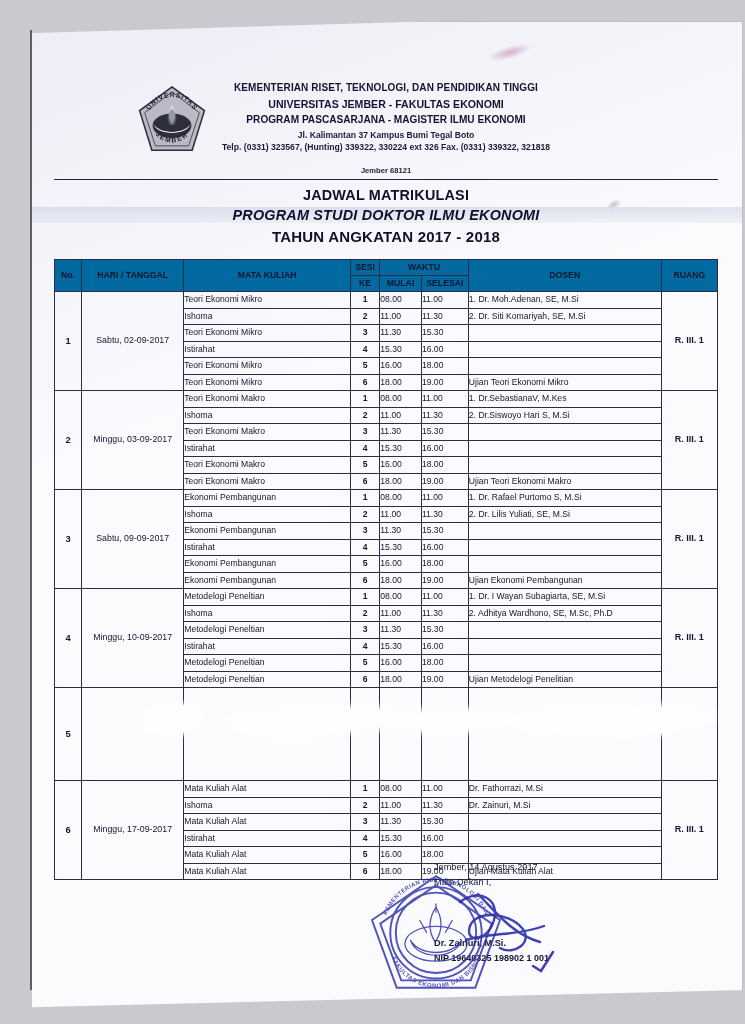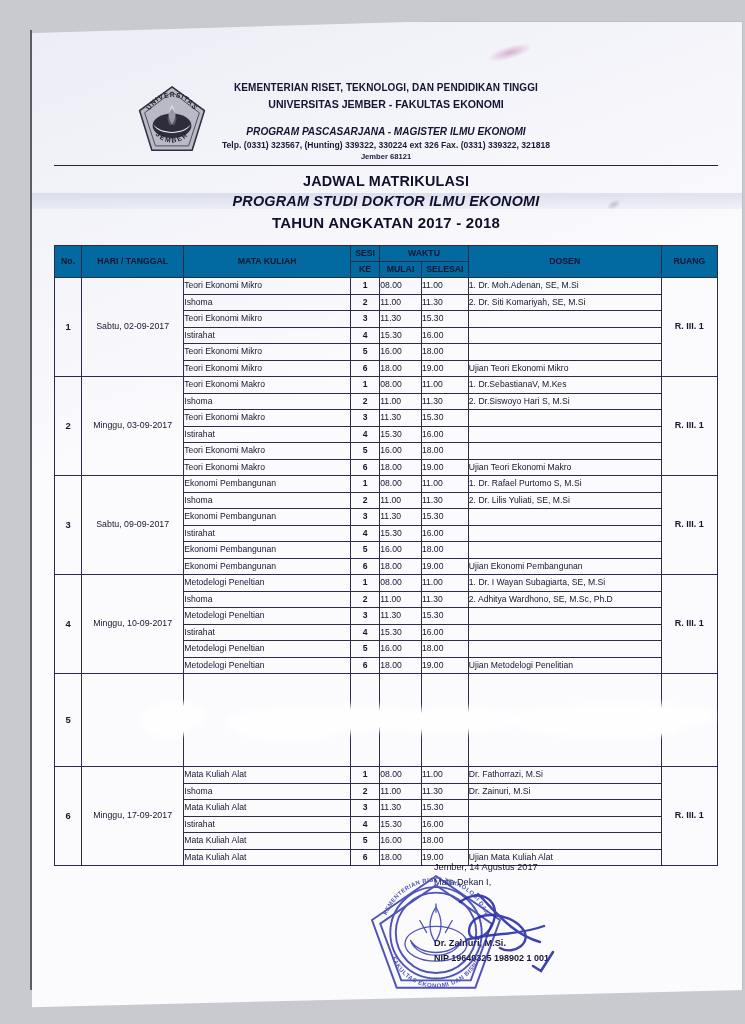--- a/index.html
+++ b/index.html
@@ -64,24 +64,24 @@
 
   
   .letterhead{
     position:relative;padding:58px 0 0 0;text-align:center;
   }
   .logo{
     position:absolute;left:106px;top:62px;width:72px;height:72px;
   }
   .lh-l1{font-size:10px;font-weight:bold;letter-spacing:.1px;line-height:15px;color:#141432;}
   .lh-l2{font-size:10.6px;font-weight:bold;line-height:14px;margin-top:2px;color:#141432;}
-  .lh-l3{font-size:10.1px;font-weight:bold;line-height:14px;margin-top:14px;color:#141432;font-style:italic;}
+  .lh-l3{font-size:10.1px;font-weight:bold;line-height:14px;margin-top:2px;color:#141432;}
   .lh-l4{font-size:8.6px;font-weight:bold;line-height:12px;margin-top:2px;color:#1b1b38;}
   .lh-l5{font-size:8.6px;font-weight:bold;line-height:12px;color:#1b1b38;}
-  .lh-l6{font-size:7.6px;font-weight:bold;line-height:11px;color:#1b1b38;}
+  .lh-l6{font-size:7.6px;font-weight:bold;line-height:11px;color:#1b1b38;margin-top:12px;}
   .rule{
     margin:3px 24px 0 24px;height:0;border-top:1.6px solid #23233f;
   }
 
   
   .titles{text-align:center;margin-top:7px;}
   .t1{font-size:14.4px;font-weight:bold;letter-spacing:.2px;color:#10102c;}
   .t2{font-size:14.4px;font-weight:bold;font-style:italic;letter-spacing:.2px;margin-top:4px;color:#10102c;
       background:linear-gradient(180deg,rgba(196,200,222,.5),rgba(196,200,222,.18));}
   .t3{font-size:15px;font-weight:bold;letter-spacing:.2px;margin-top:5px;color:#10102c;}
@@ -180,20 +180,21 @@
           </text>
           <text font-family="Liberation Sans, sans-serif" font-size="9.4" font-weight="bold" fill="#1d1d2c" letter-spacing="2.2">
             <textPath href="#arcBot" startOffset="50%" text-anchor="middle">JEMBER</textPath>
           </text>
         </svg>
       </div>
 
       <div class="lh-l1">KEMENTERIAN RISET, TEKNOLOGI, DAN PENDIDIKAN TINGGI</div>
       <div class="lh-l2">UNIVERSITAS JEMBER - FAKULTAS EKONOMI</div>
       <div class="lh-l3">PROGRAM PASCASARJANA - MAGISTER ILMU EKONOMI</div>
+      <div class="lh-l4">Jl. Kalimantan 37 Kampus Bumi Tegal Boto</div>
       <div class="lh-l5">Telp. (0331) 323567, (Hunting) 339322, 330224 ext 326 Fax. (0331) 339322, 321818</div>
       <div class="lh-l6">Jember 68121</div>
       <div class="rule"></div>
     </div>
 
     <div class="titles">
       <div class="t1">JADWAL MATRIKULASI</div>
       <div class="t2">PROGRAM STUDI DOKTOR ILMU EKONOMI</div>
       <div class="t3">TAHUN ANGKATAN 2017 - 2018</div>
     </div>

